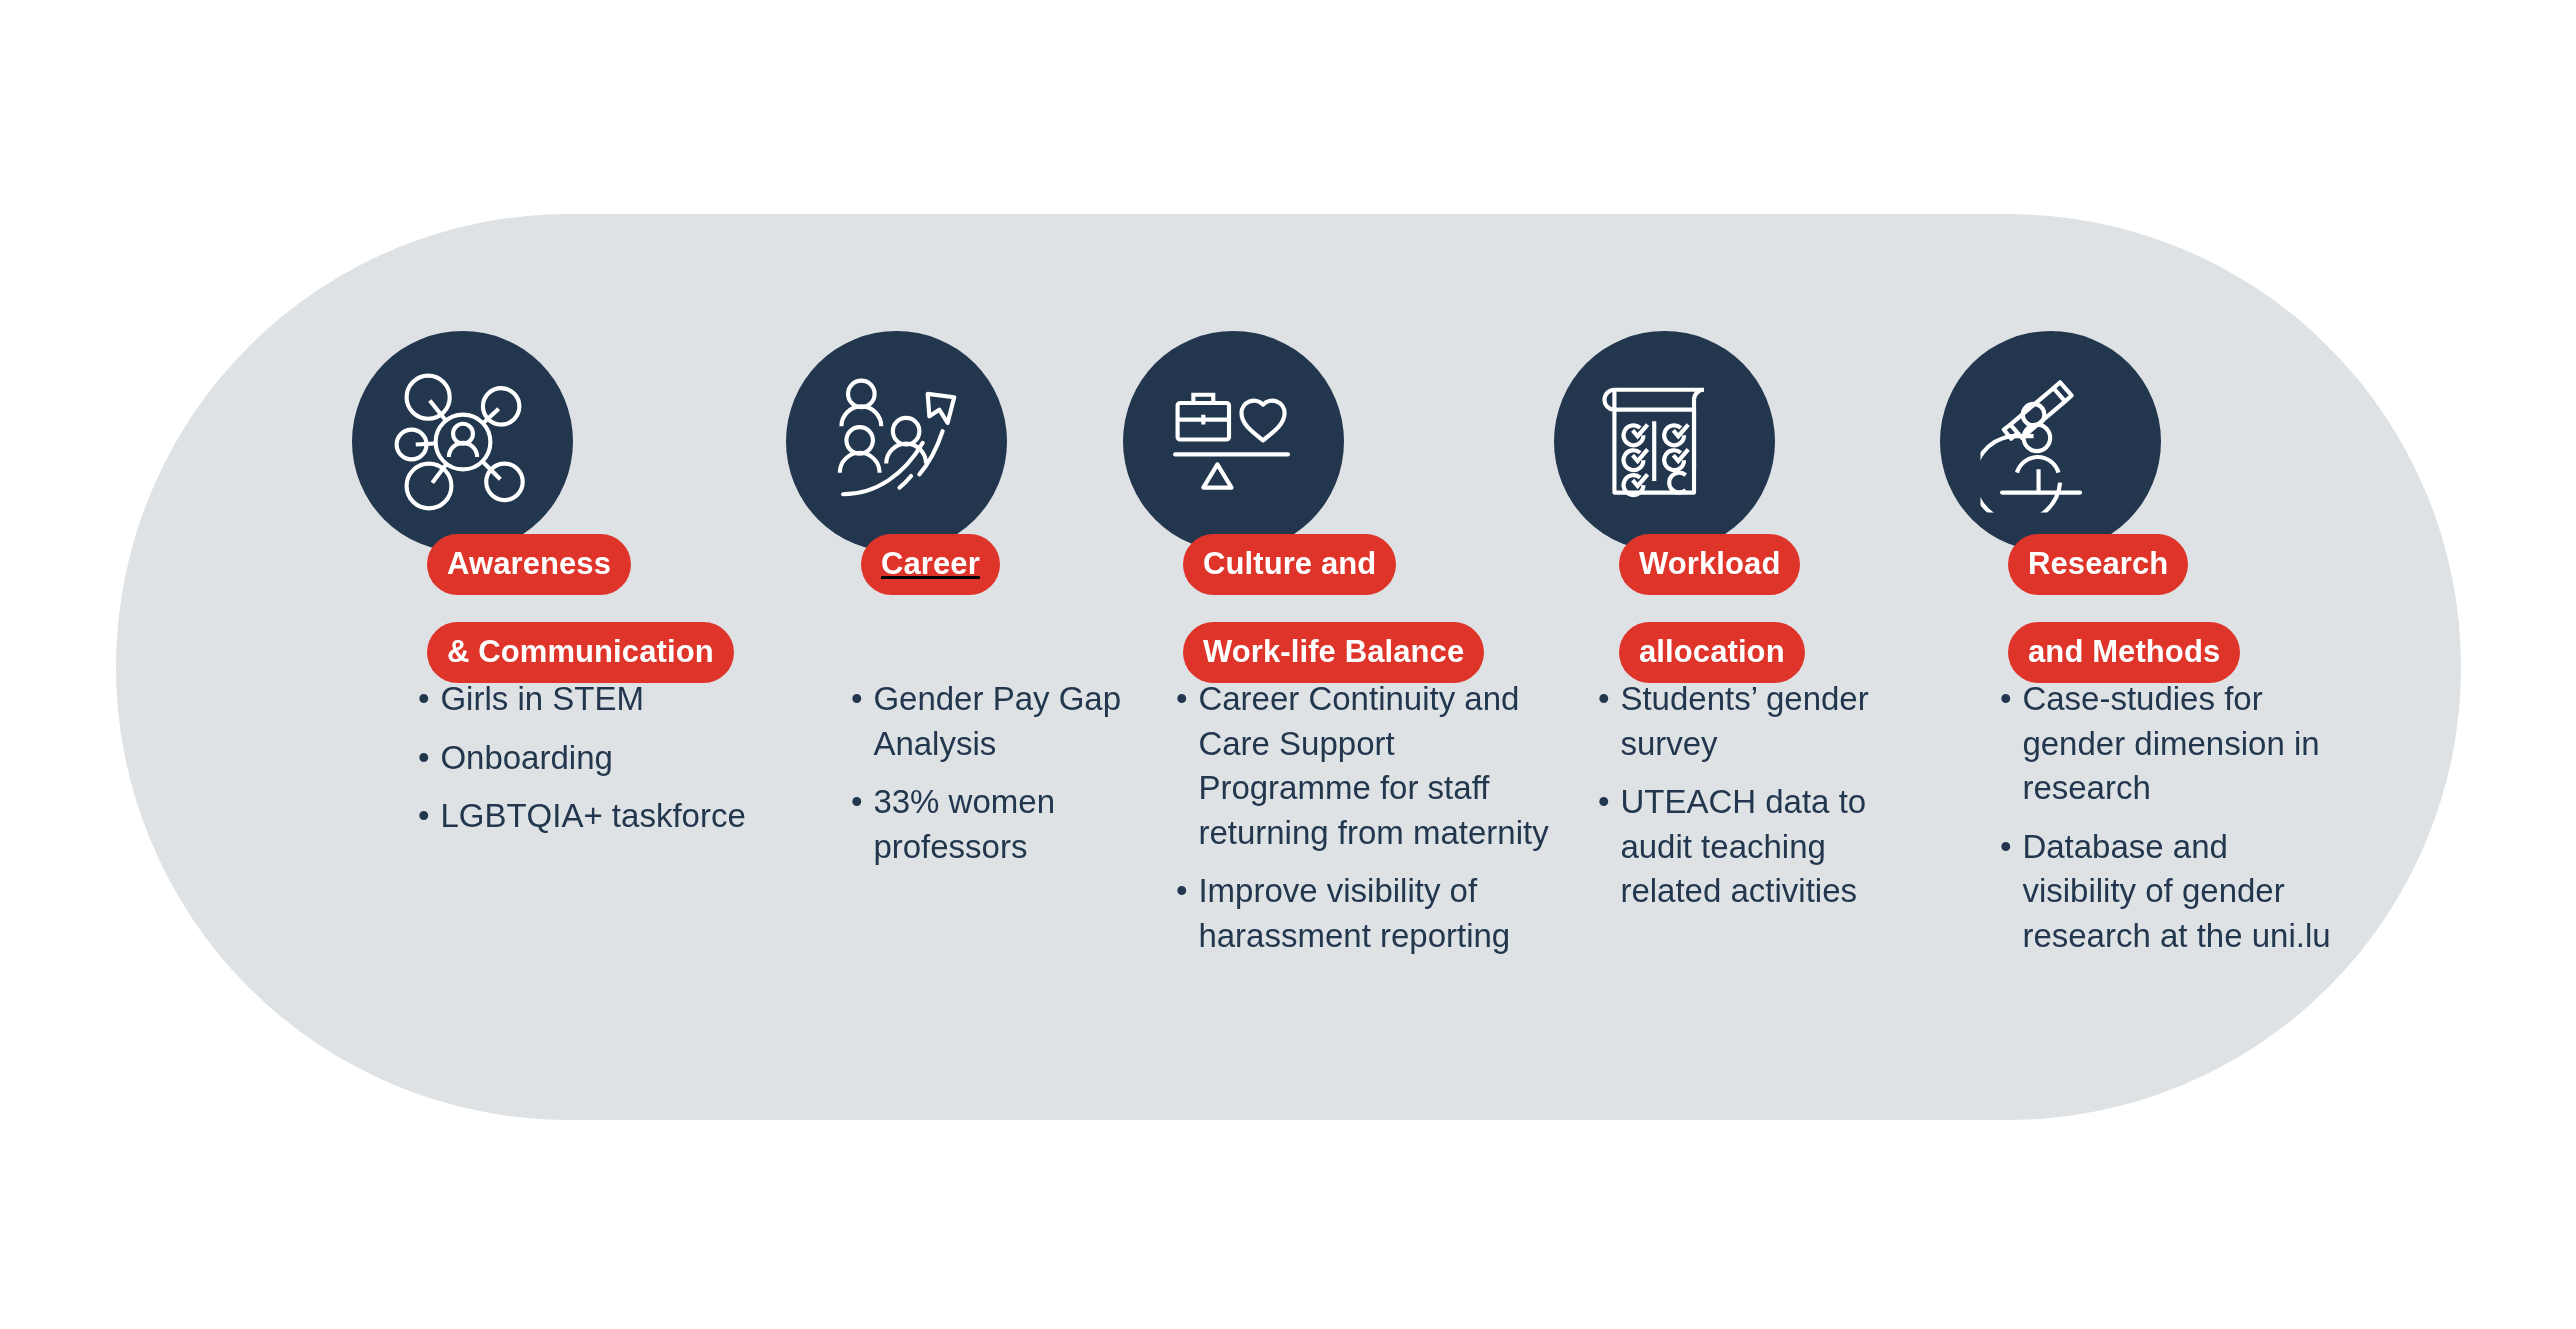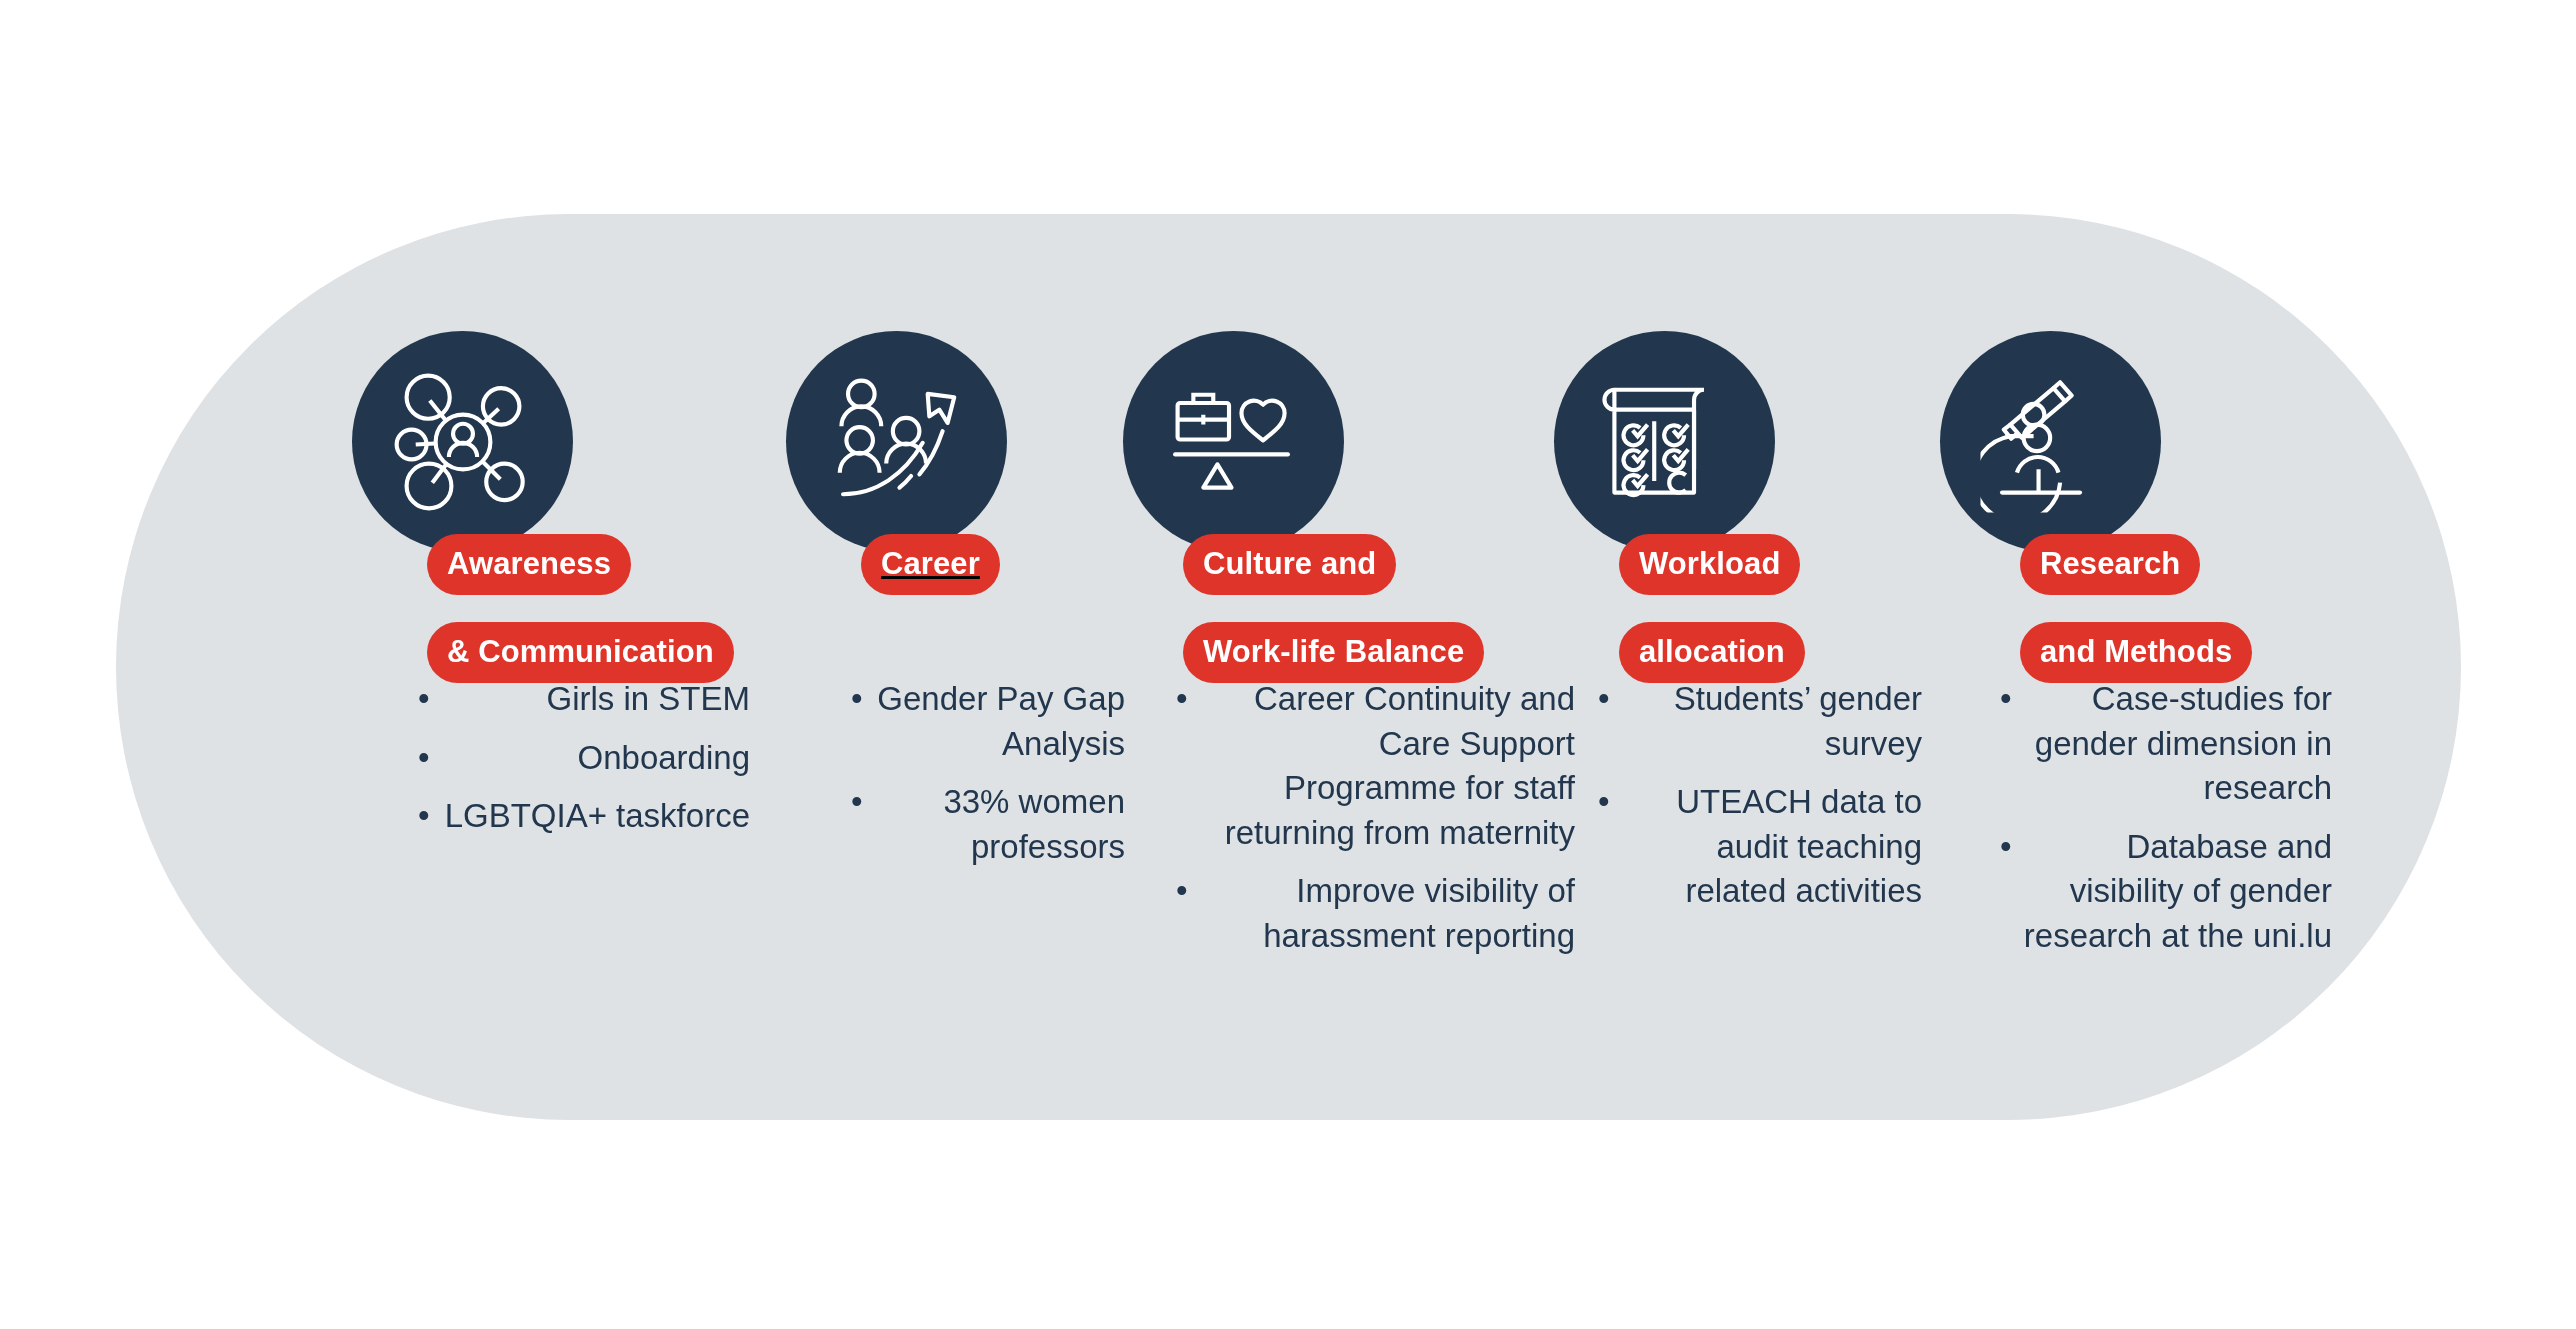--- a/index.html
+++ b/index.html
@@ -86,21 +86,20 @@
 
   
   .bullets {
     position: absolute;
     list-style: none;
     margin: 0;
     padding: 0;
     color: #22374e;
     font-size: 33px;
     line-height: 1.35;
-    text-align: right;
   }
   .bullets li {
     position: relative;
     padding-left: 22.4px;
     margin-bottom: 14px;
   }
   .bullets li::before {
     content: "\2022";
     position: absolute;
     left: 0;
@@ -121,21 +120,21 @@
   #col-2 { left: 1123px; }
   #col-2 .bullets { top: 346px; left: 53px; width: 399px; }
   #col-2 .pill-stack { left: 60px; }
 
   #col-3 { left: 1554px; }
   #col-3 .bullets { top: 346px; left: 44px; width: 324px; }
   #col-3 .pill-stack { left: 65px; }
 
   #col-4 { left: 1940px; }
   #col-4 .bullets { top: 346px; left: 60px; width: 332px; }
-  #col-4 .pill-stack { left: 80px; }
+  #col-4 .pill-stack { left: 68px; }
 </style>
 </head>
 <body>
 
 <div id="infographic">
 
   <div id="panel"></div>
 
   <div class="columns">
 

